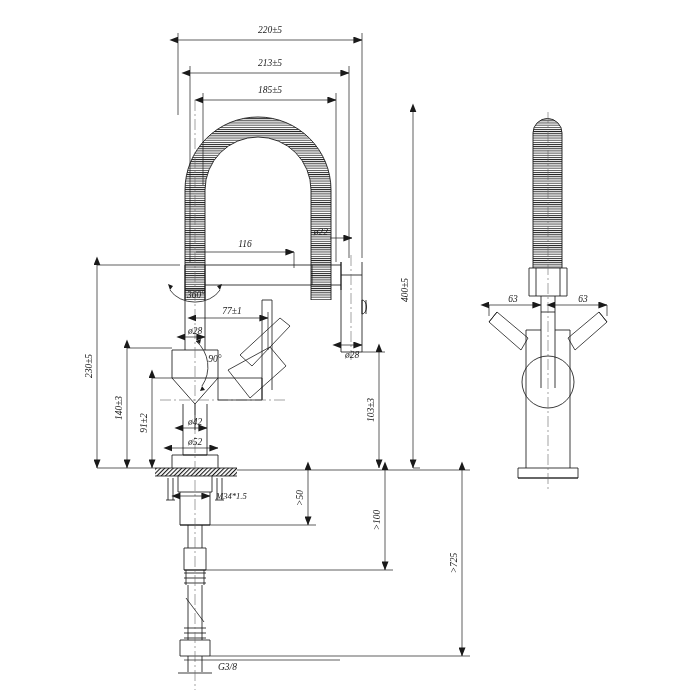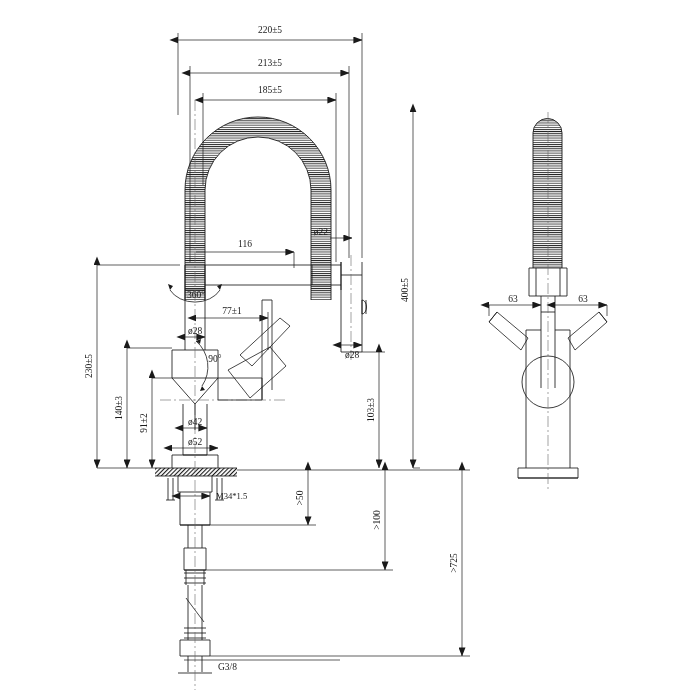--- a/index.html
+++ b/index.html
@@ -1,18 +1,18 @@
 <!DOCTYPE html>
 <html><head>
 <meta charset="utf-8">
 <style>
   html,body{margin:0;padding:0;background:#ffffff;}
   body{width:700px;height:700px;overflow:hidden;
        font-family:"Liberation Serif",serif;color:#1a1a1a;}
-  #stage{position:relative;width:700px;height:700px;}
+  #stage{position:relative;width:700px;height:700px;font-style:italic;}
   svg{display:block;}
   .dimtxt{font-family:"Liberation Serif",serif;font-size:9.5px;fill:#1a1a1a;}
   .dimtxt.sm{font-size:8.6px;}
 </style>
 </head>
 <body>
 
 <div id="stage">
 <svg width="700" height="700" viewBox="0 0 700 700">
 

